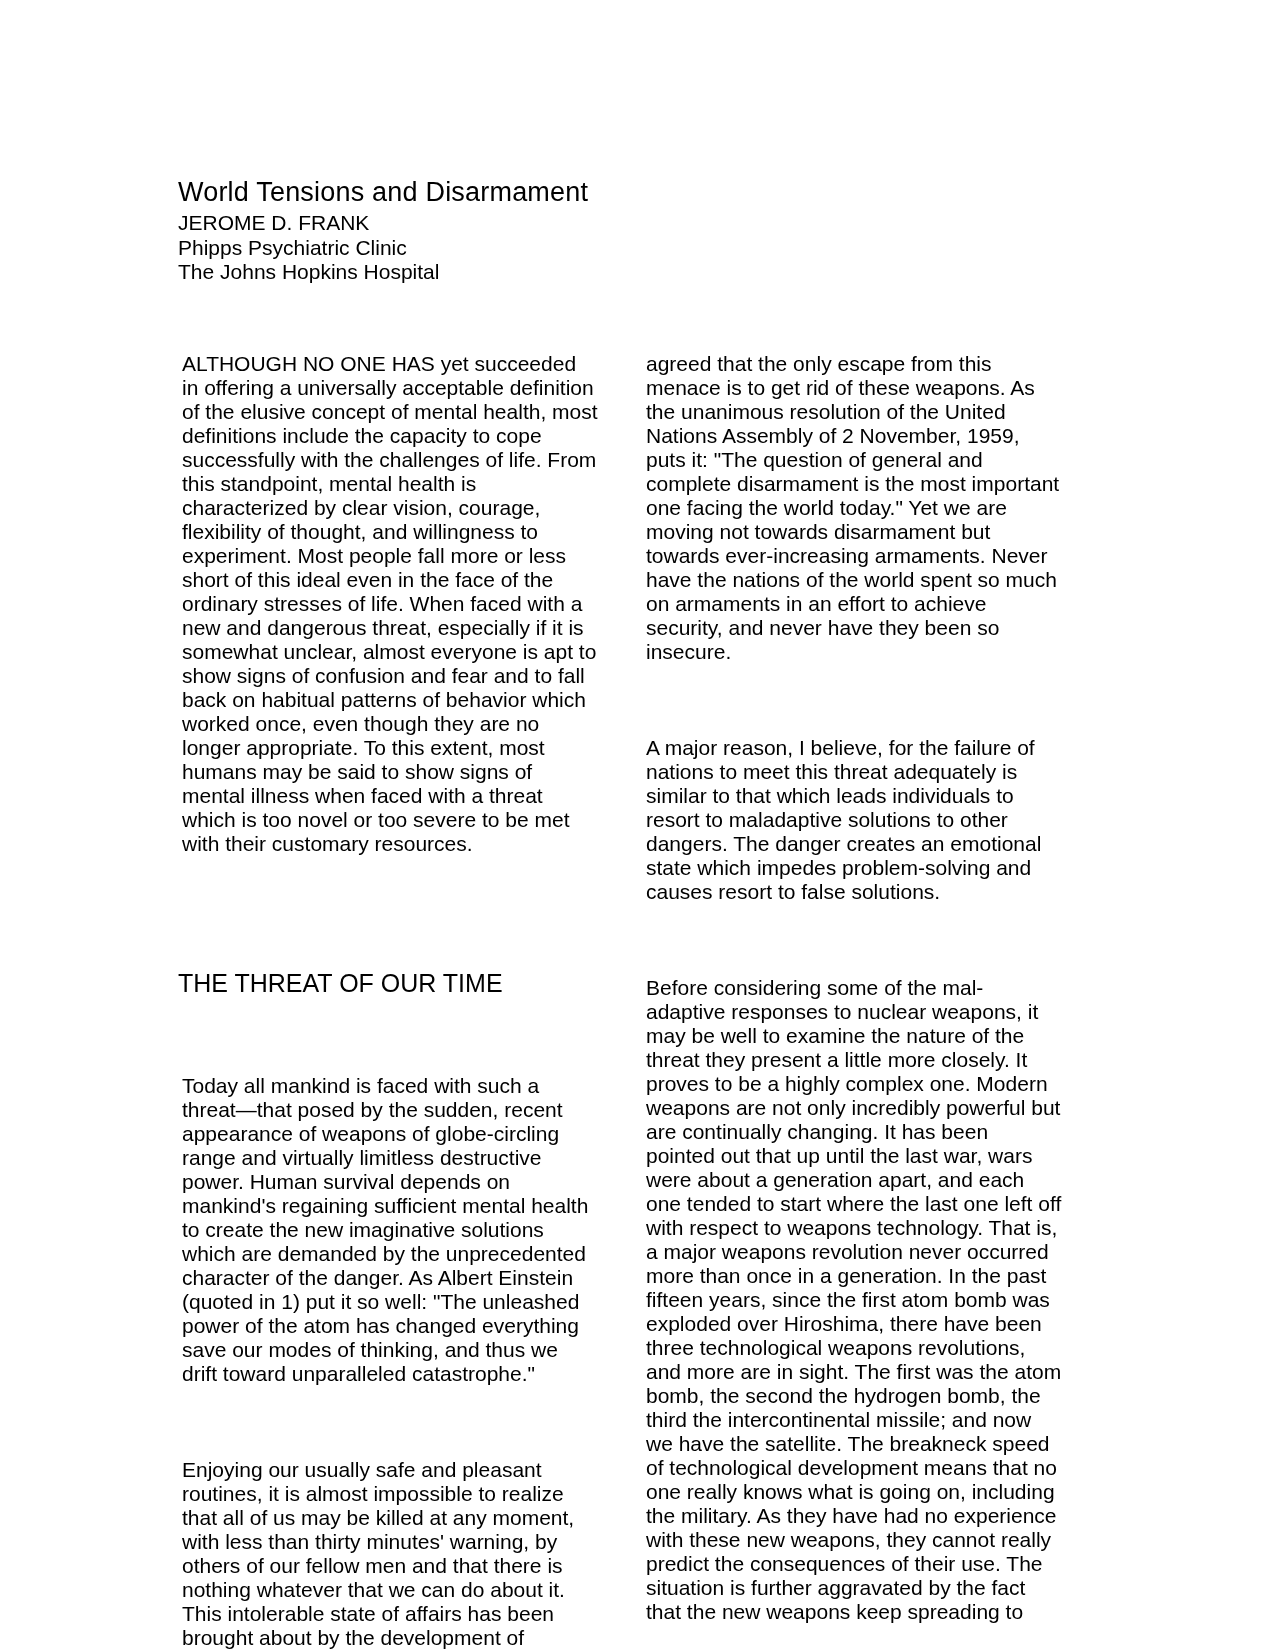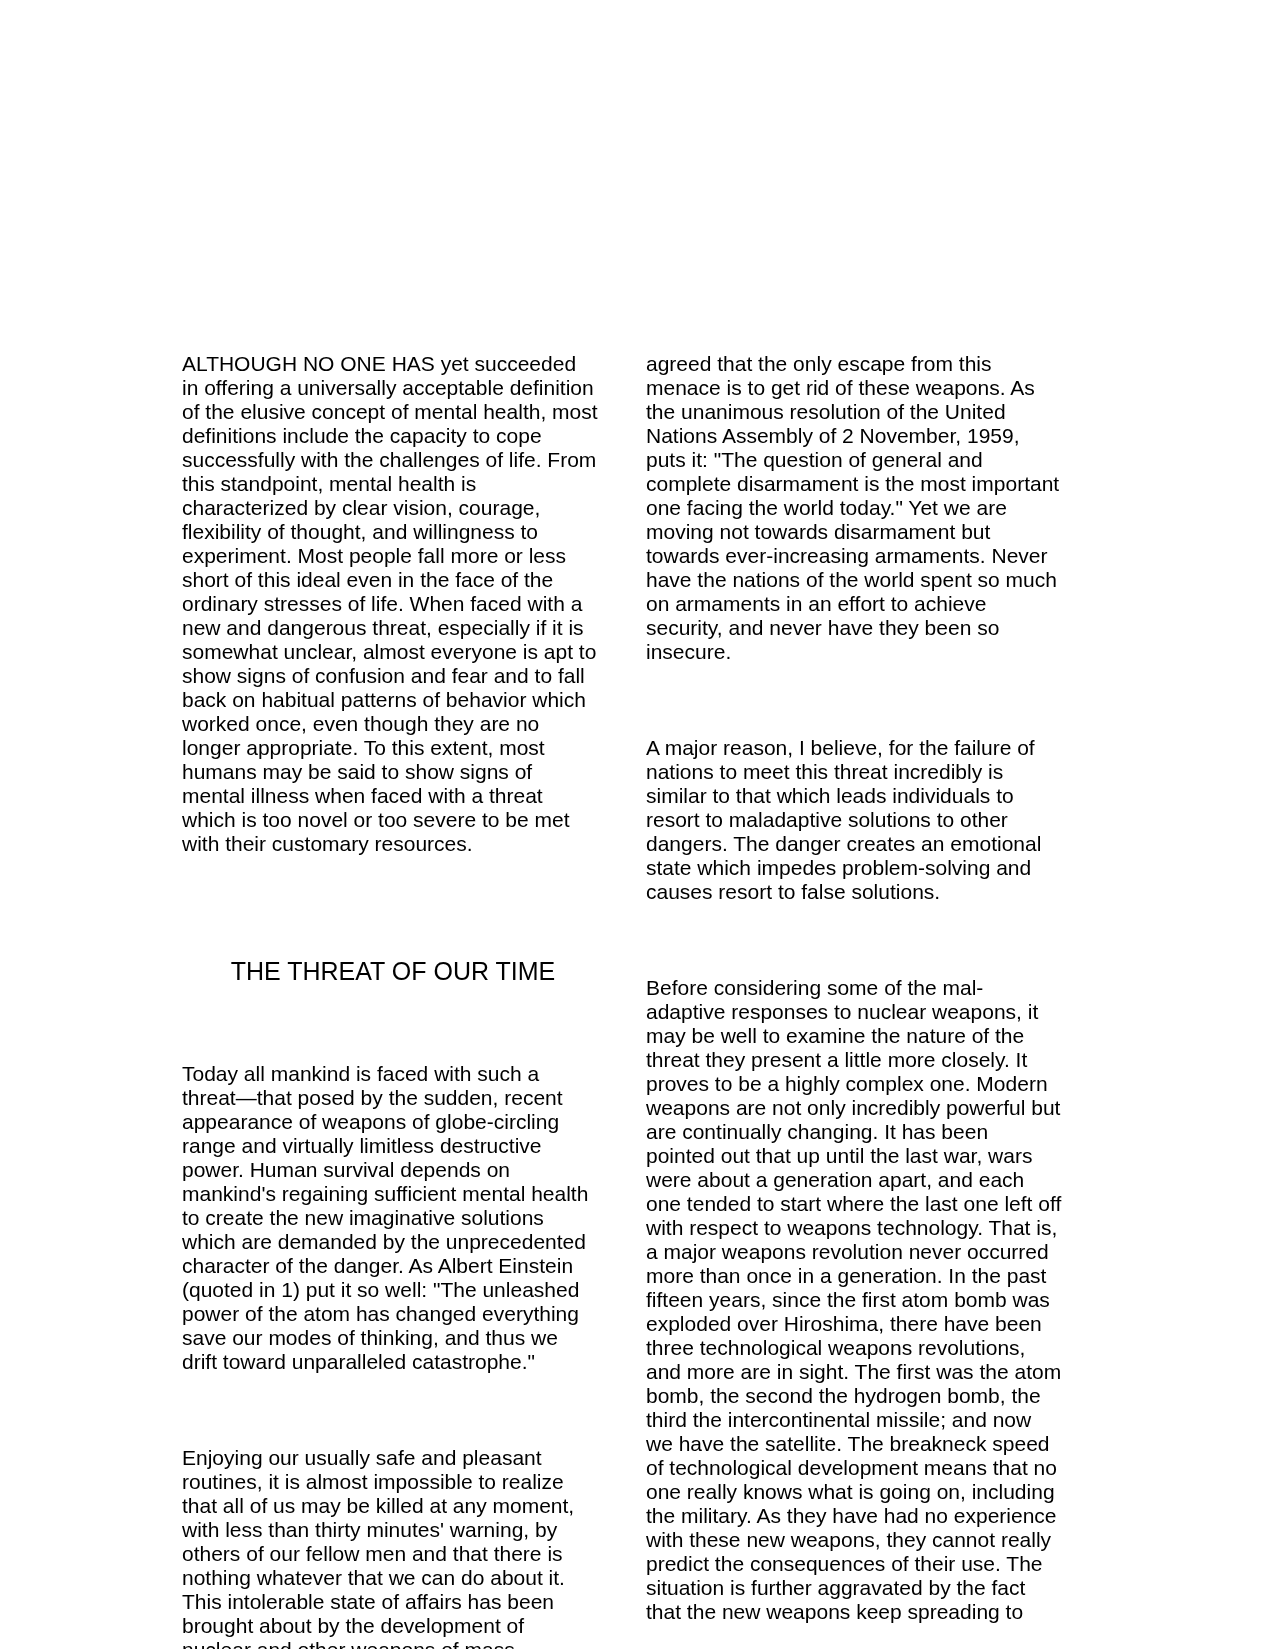--- a/index.html
+++ b/index.html
@@ -42,31 +42,38 @@
     letter-spacing: 0;
   }
   .col-left  { left: 178px; width: 430px; }
   .col-right { left: 642px; width: 446px; }
   .body-para {
     margin: 0 0 24px 4px;
   }
   .section-heading {
     font-size: 25px;
     font-weight: 400;
-    text-align: center;
     line-height: 30px;
-    margin: 28px 0 28px 0;
+    margin: 40px 0 28px 0;
     white-space: normal;
   }
 </style>
 </head>
 <body>
 
 <div class="page">
 
+  <header class="doc-header">
+    <h1 class="title">World Tensions and Disarmament</h1>
+    <div class="author-block">
+      <div>JEROME D. FRANK</div>
+      <div>Phipps Psychiatric Clinic</div>
+      <div>The Johns Hopkins Hospital</div>
+    </div>
+  </header>
 
   <div class="col col-left">
     <p class="body-para">ALTHOUGH NO ONE HAS yet succeeded
 in offering a universally acceptable definition
 of the elusive concept of mental health, most
 definitions include the capacity to cope
 successfully with the challenges of life. From
 this standpoint, mental health is
 characterized by clear vision, courage,
 flexibility of thought, and willingness to
@@ -118,21 +125,21 @@
 puts it: "The question of general and
 complete disarmament is the most important
 one facing the world today." Yet we are
 moving not towards disarmament but
 towards ever-increasing armaments. Never
 have the nations of the world spent so much
 on armaments in an effort to achieve
 security, and never have they been so
 insecure.</p>
     <p class="body-para">A major reason, I believe, for the failure of
-nations to meet this threat incredibly is
+nations to meet this threat adequately is
 similar to that which leads individuals to
 resort to maladaptive solutions to other
 dangers. The danger creates an emotional
 state which impedes problem-solving and
 causes resort to false solutions.</p>
     <p class="body-para">Before considering some of the mal-
 adaptive responses to nuclear weapons, it
 may be well to examine the nature of the
 threat they present a little more closely. It
 proves to be a highly complex one. Modern

